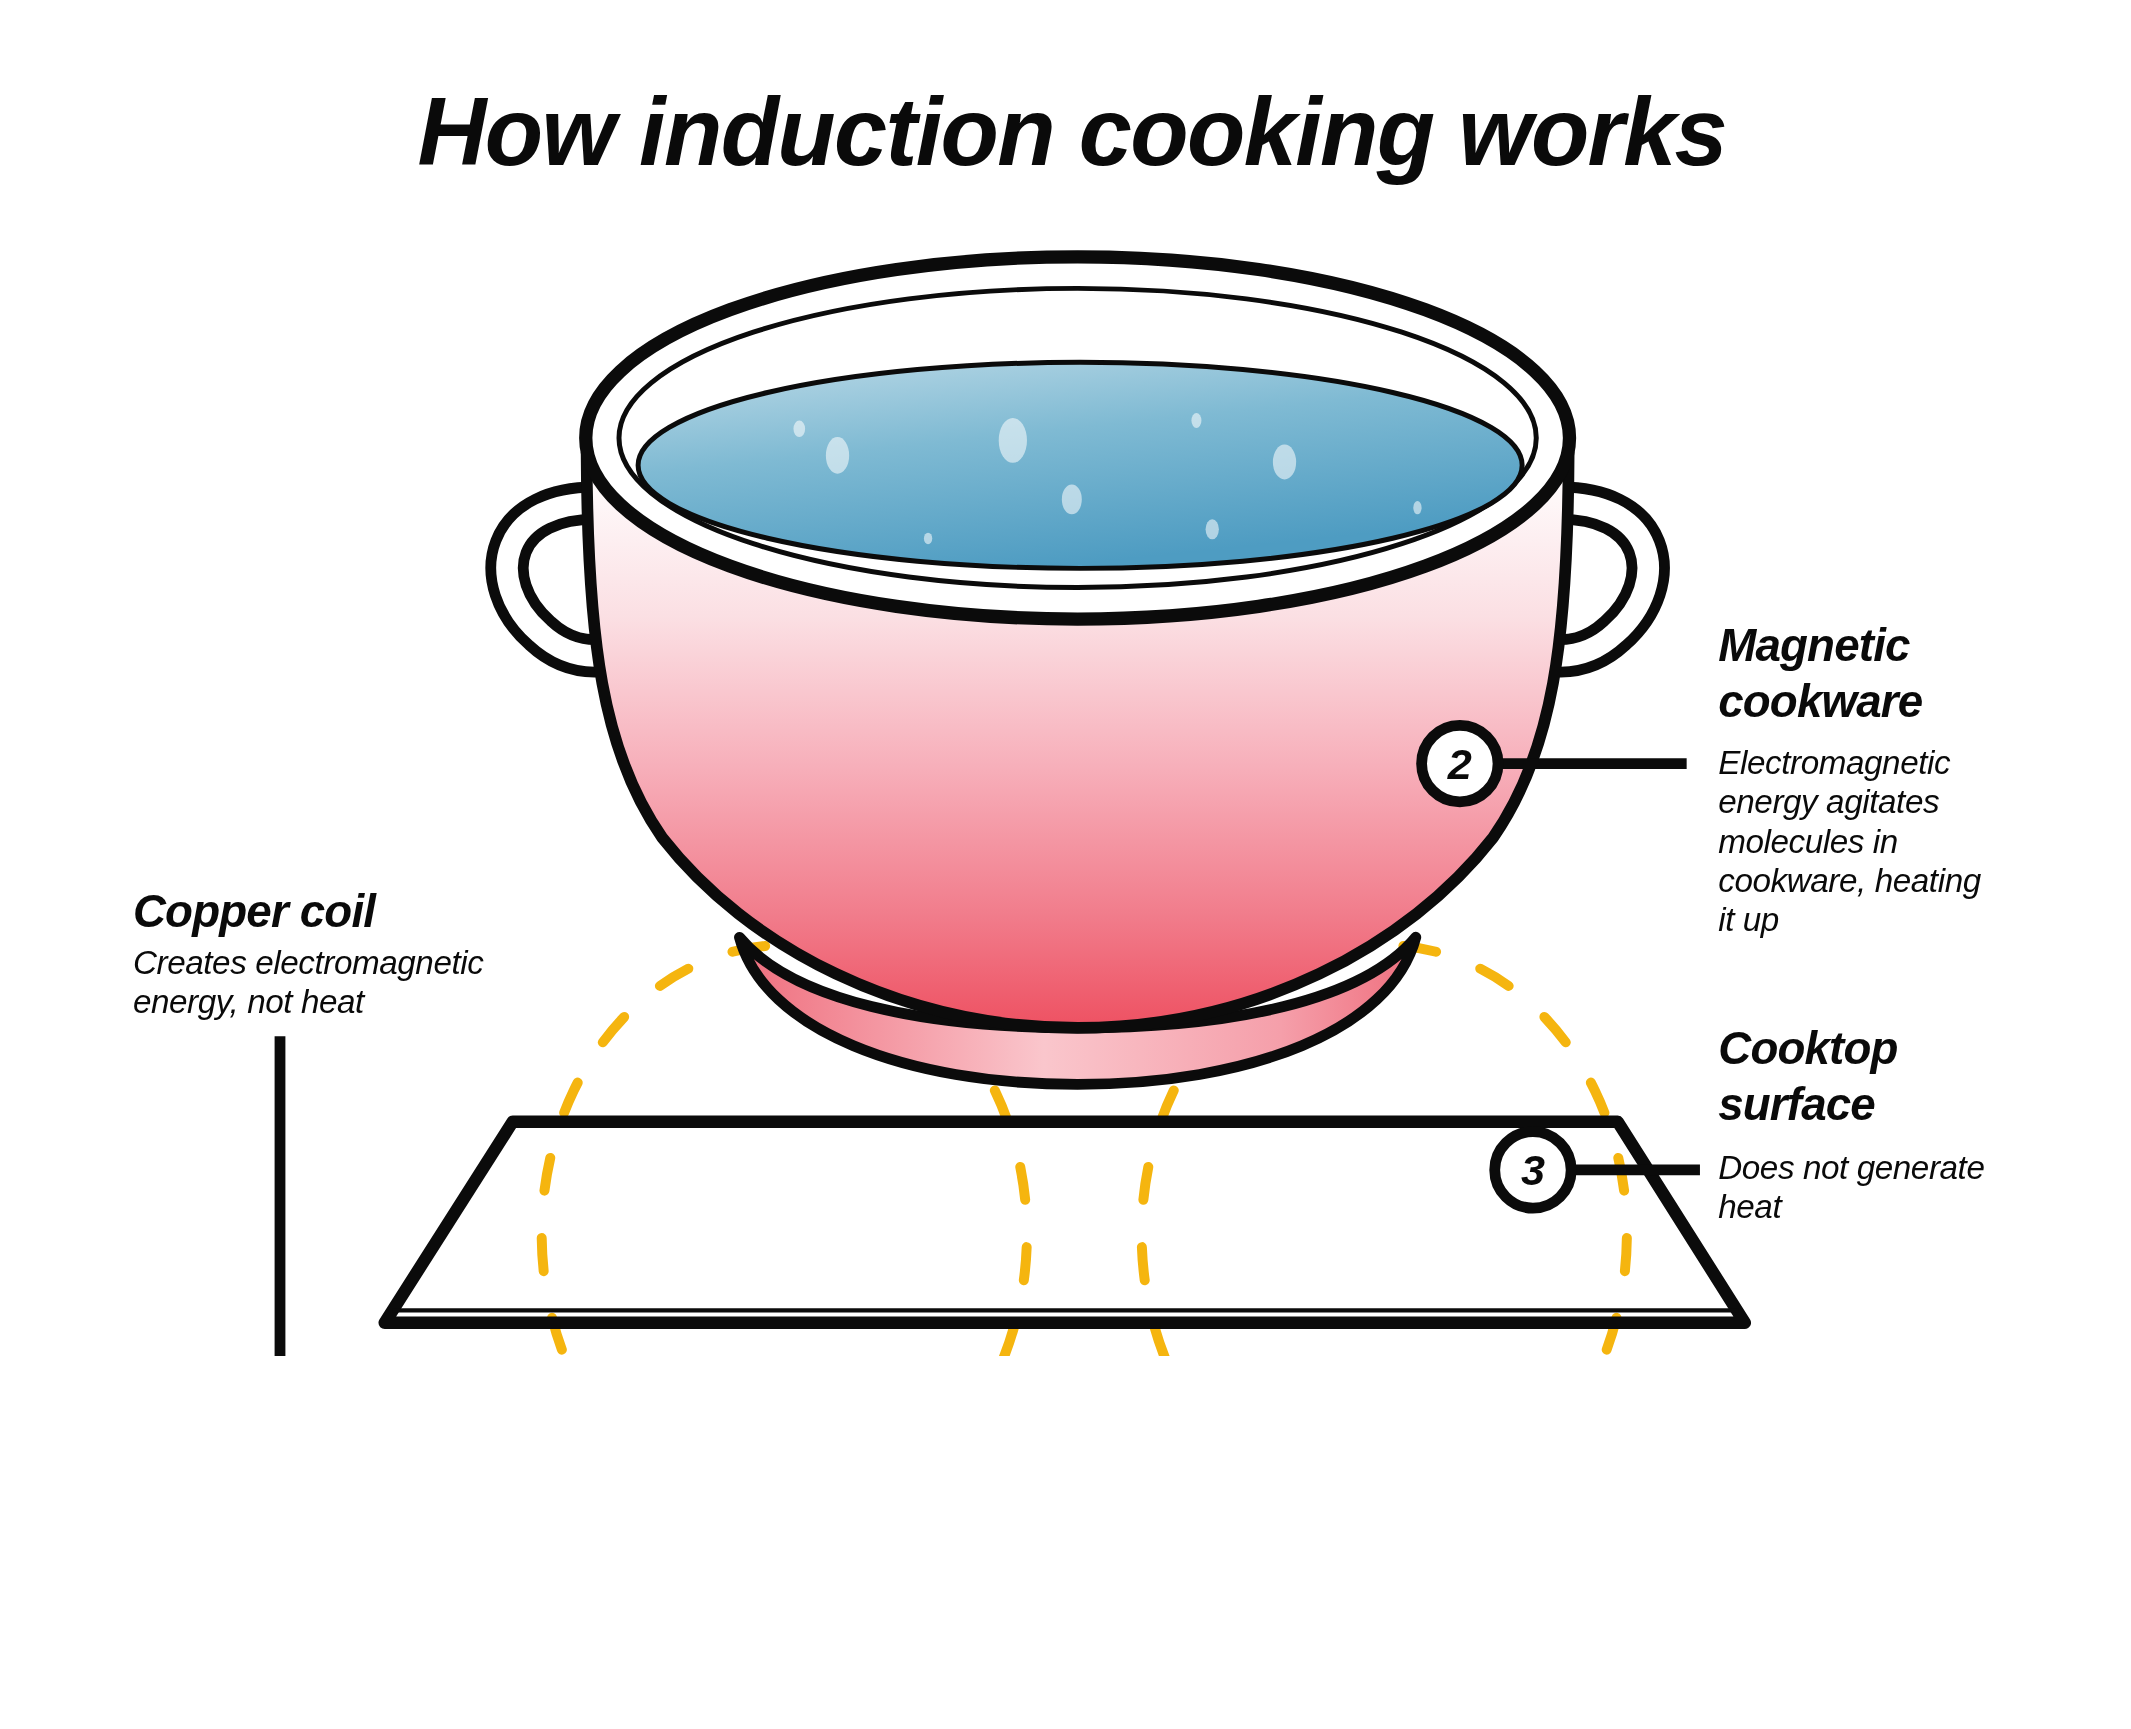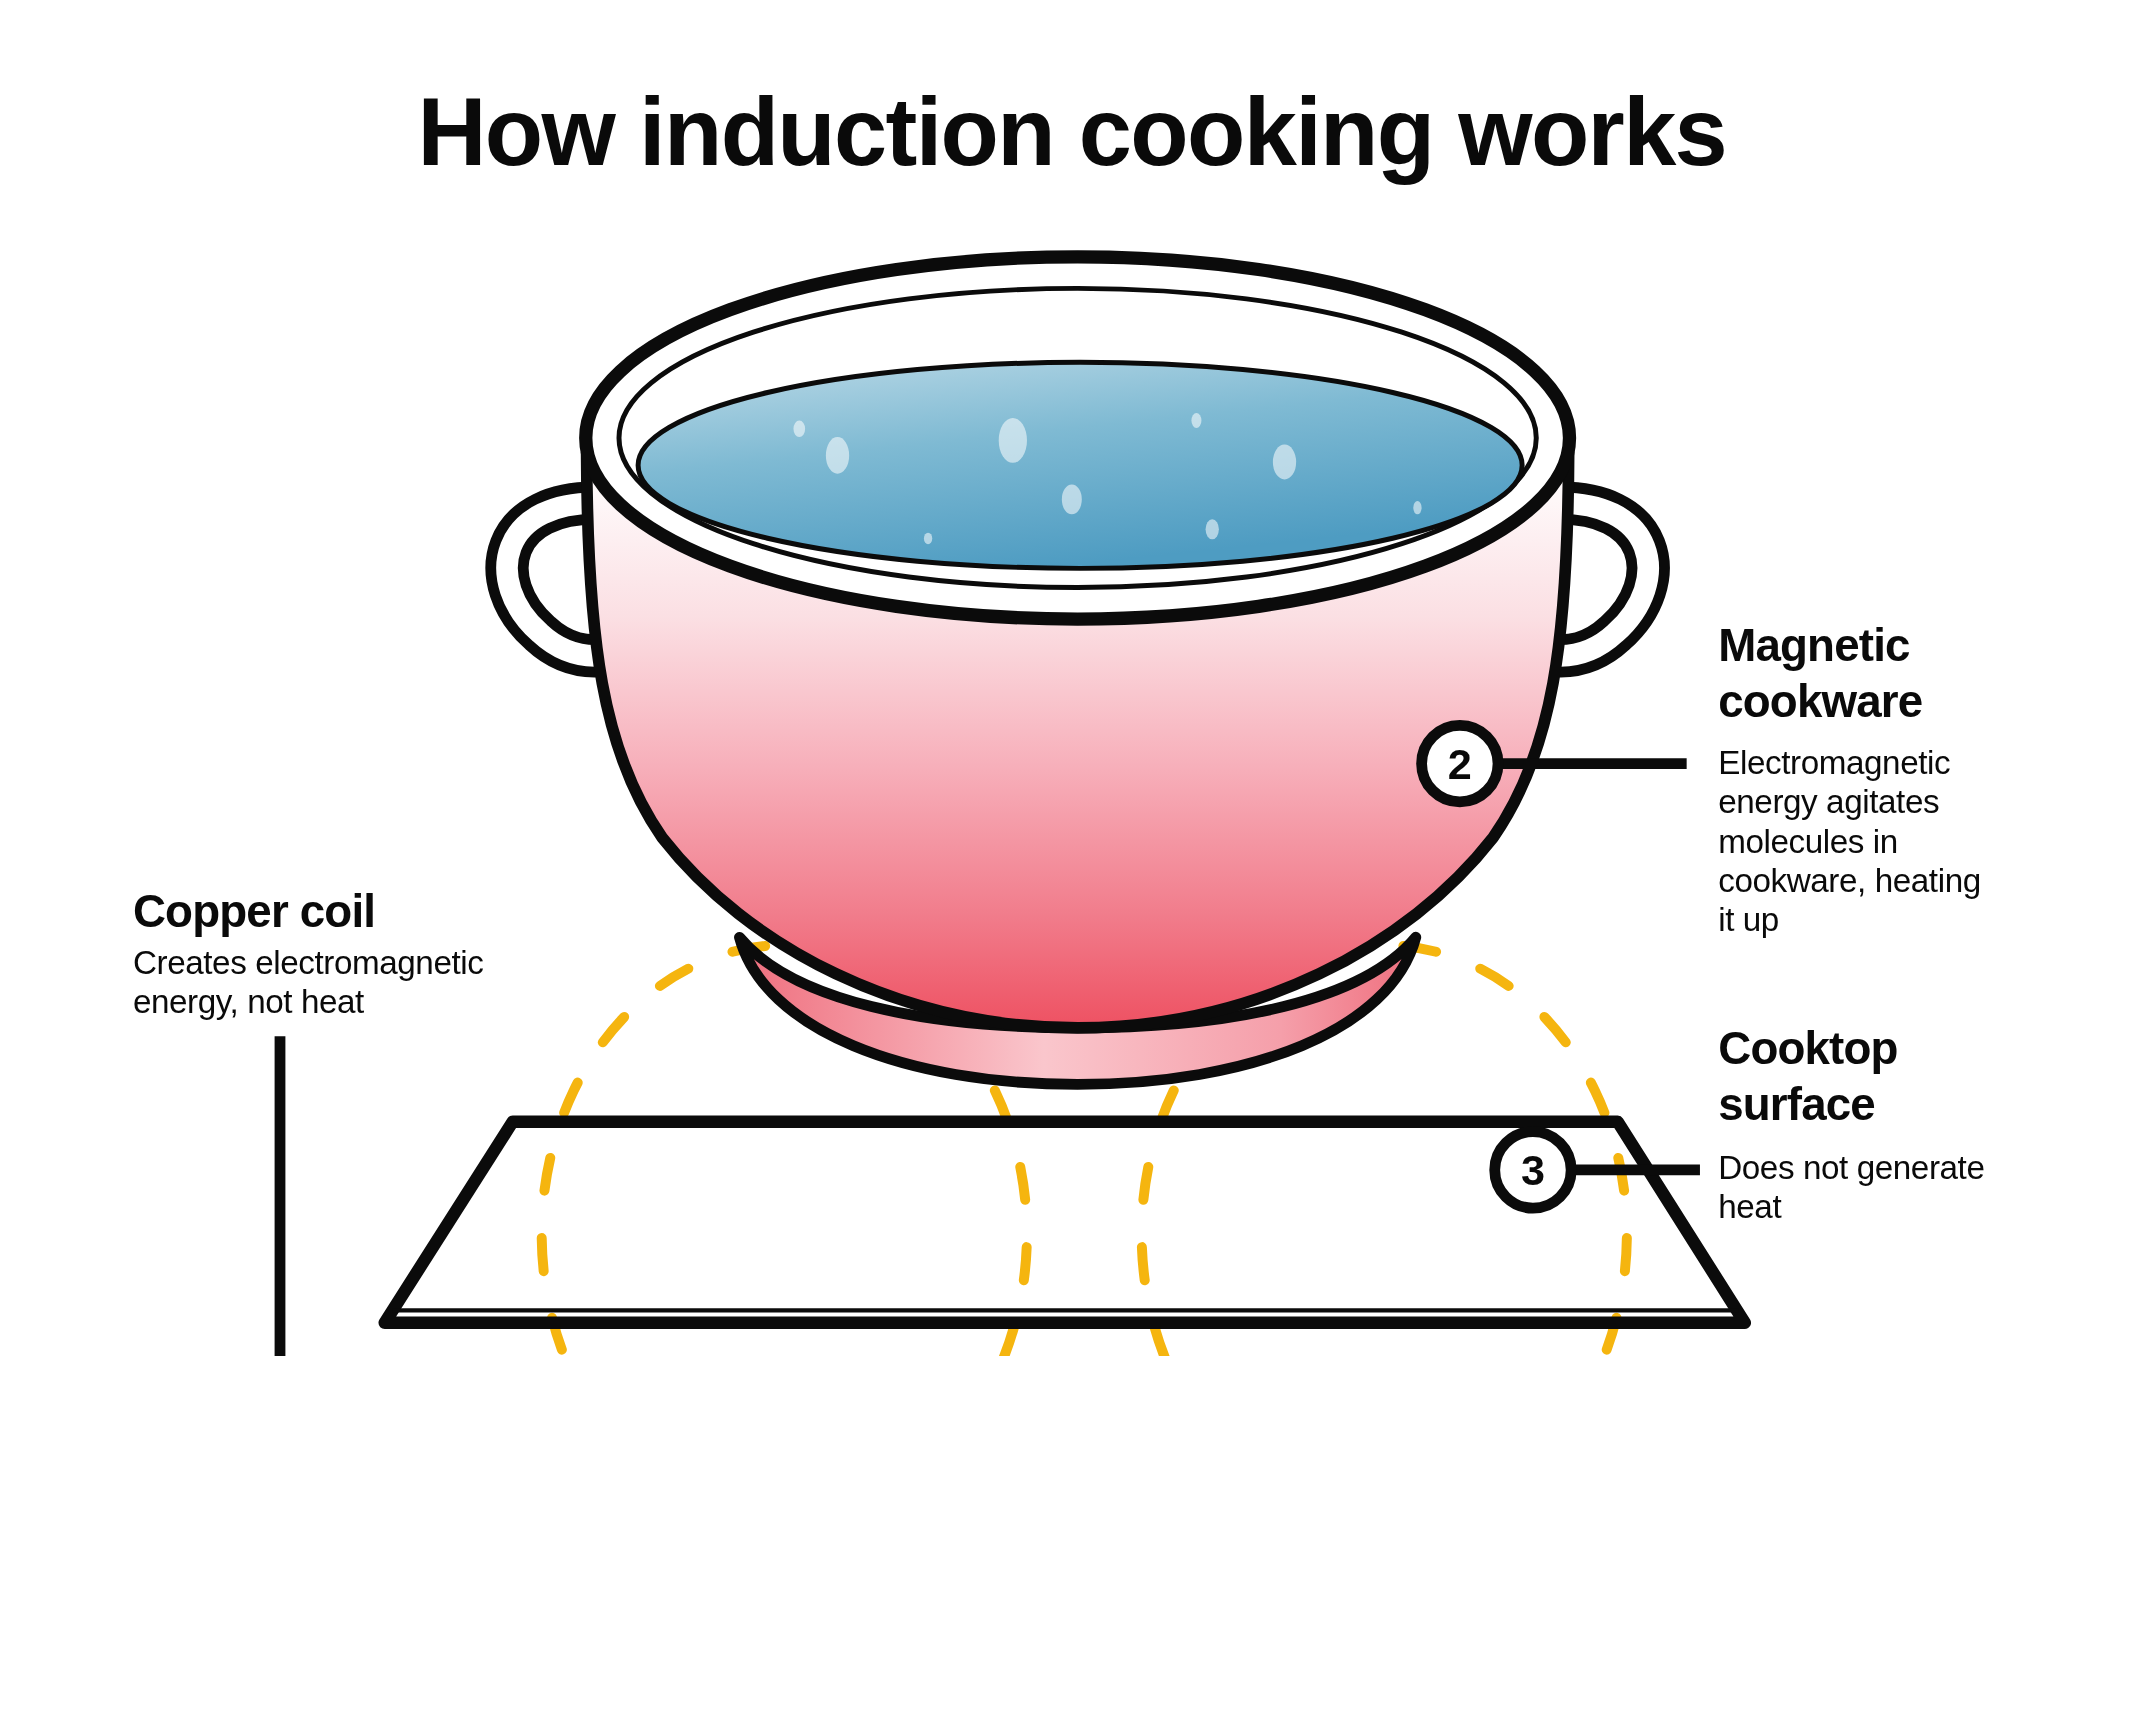--- a/index.html
+++ b/index.html
@@ -2,20 +2,21 @@
 <html style="font-size:13.3px"><head>
 <meta charset="utf-8">
 <style>
   html,body{margin:0;padding:0;background:#ffffff;}
   .canvas{
     position:relative;
     width:2132px;height:1356px;
     background:#ffffff;
     font-family:"Liberation Sans", sans-serif;
     overflow:hidden;
+    font-style:italic;
   }
   svg{display:block;}
   text{fill:#0A0A0A;}
   .title-text{font-size:115px;font-weight:bold;letter-spacing:-2px;}
   .callout-head{font-size:55px;font-weight:bold;letter-spacing:-1px;}
   .callout-body{font-size:40px;letter-spacing:-0.5px;}
   .badge-num{font-size:52px;font-weight:bold;}
 </style>
 </head>
 <body>

